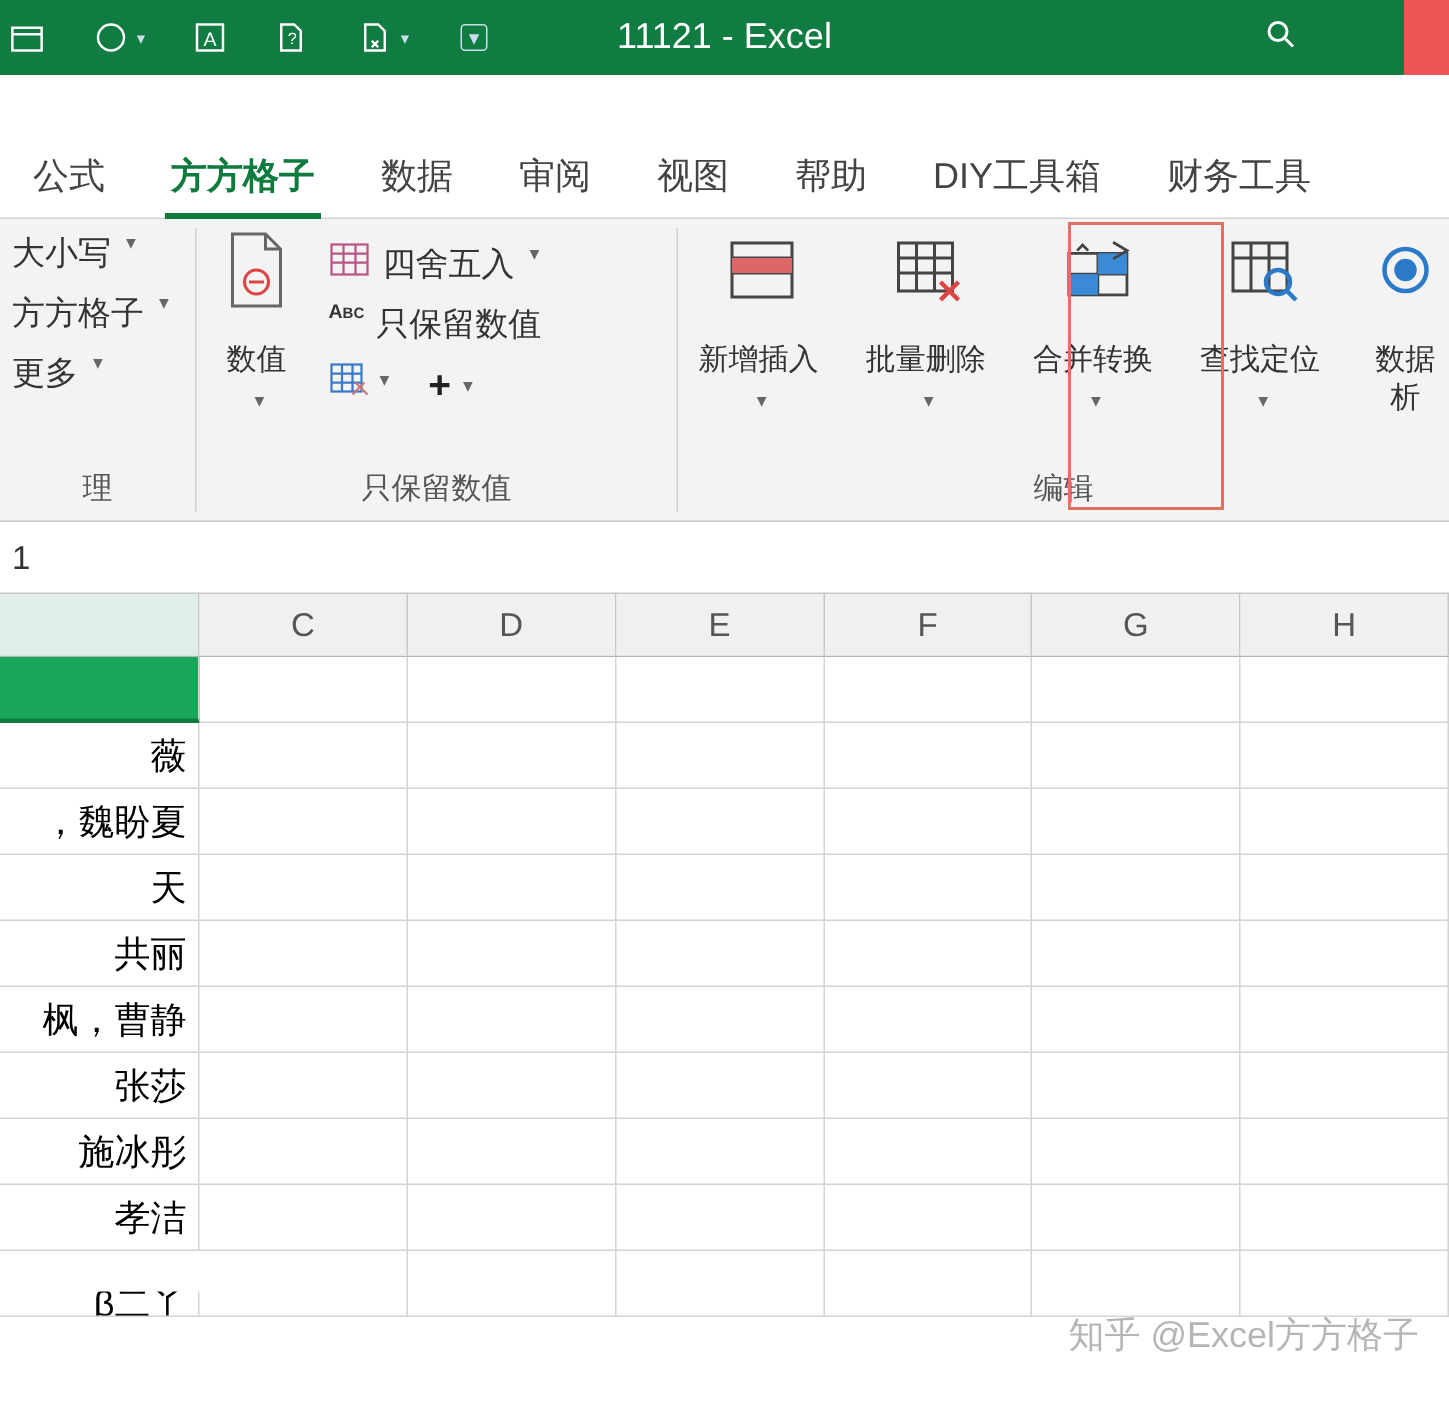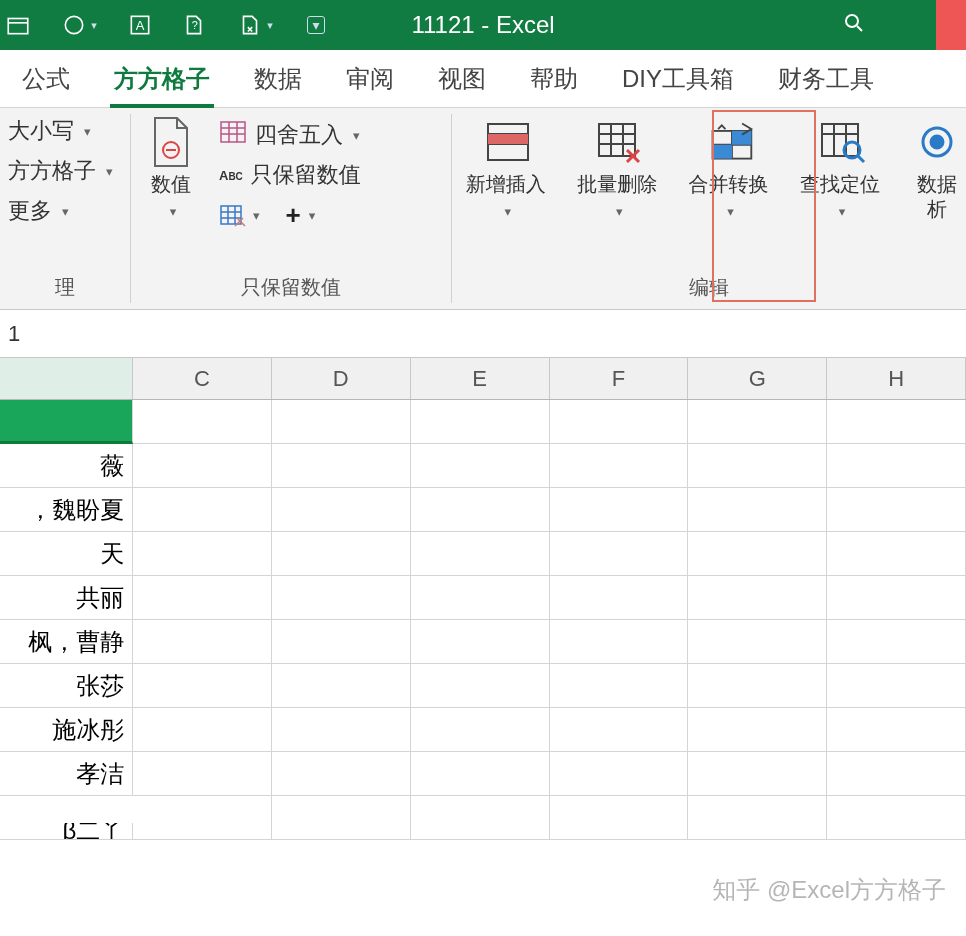--- a/index.html
+++ b/index.html
@@ -27,20 +27,21 @@
 .search-icon-tb { position: absolute; right: 100px; color: #fff; }
 .avatar { position: absolute; right: 0; top: 0; width: 30px; height: 50px; background:#e55; border-radius: 0; }
 
 .tabbar {
   height: 58px;
   background: #fff;
   border-bottom: 1px solid #d4d4d4;
   display: flex;
   align-items: center;
   padding-left: 0;
+  margin-top: 38px;
 }
 .tab {
   padding: 0 22px;
   height: 58px;
   display: flex;
   align-items: center;
   font-size: 24px;
   color: #444;
 }
 .tab.active { color: #0f7a3e; font-weight: 600; position: relative; }
@@ -64,26 +65,26 @@
   display: flex;
   flex-direction: column;
   justify-content: space-between;
   padding: 4px 0 4px 0;
   position: relative;
 }
 .r-sep { width: 1px; background: #d0d0d0; margin: 6px 0; }
 .r-group-label { text-align: center; font-size: 20px; color: #555; padding-bottom: 4px; }
 
 .r-col { display: flex; flex-direction: column; justify-content: center; gap: 10px; padding: 4px 8px; }
-.r-item { display: flex; align-items: center; gap: 8px; font-size: 22px; color: #333; white-space: nowrap; }
+.r-item { display: flex; align-items: flex-start; gap: 8px; font-size: 22px; color: #333; white-space: nowrap; }
 .r-item .chev2 { font-size: 13px; color: #666; margin-left: 2px; }
 
 .big-btn { display: flex; flex-direction: column; align-items: center; justify-content: flex-start; padding: 6px 10px 0 10px; font-size: 20px; color: #333; }
 .big-btn .ic { width: 48px; height: 48px; margin-bottom: 6px; display:flex;align-items:center;justify-content:center; }
-.big-btn .lbl { text-align: center; line-height: 1.25; }
+.big-btn .lbl { text-align: center; line-height: 1.25; margin-top: 18px; }
 .big-btn .chev2 { font-size: 13px; color: #666; margin-left: 4px; }
 
 .highlight-box {
   position: absolute;
   border: 2px solid #e07060;
   pointer-events: none;
 }
 
 .formula-bar {
   height: 48px;

